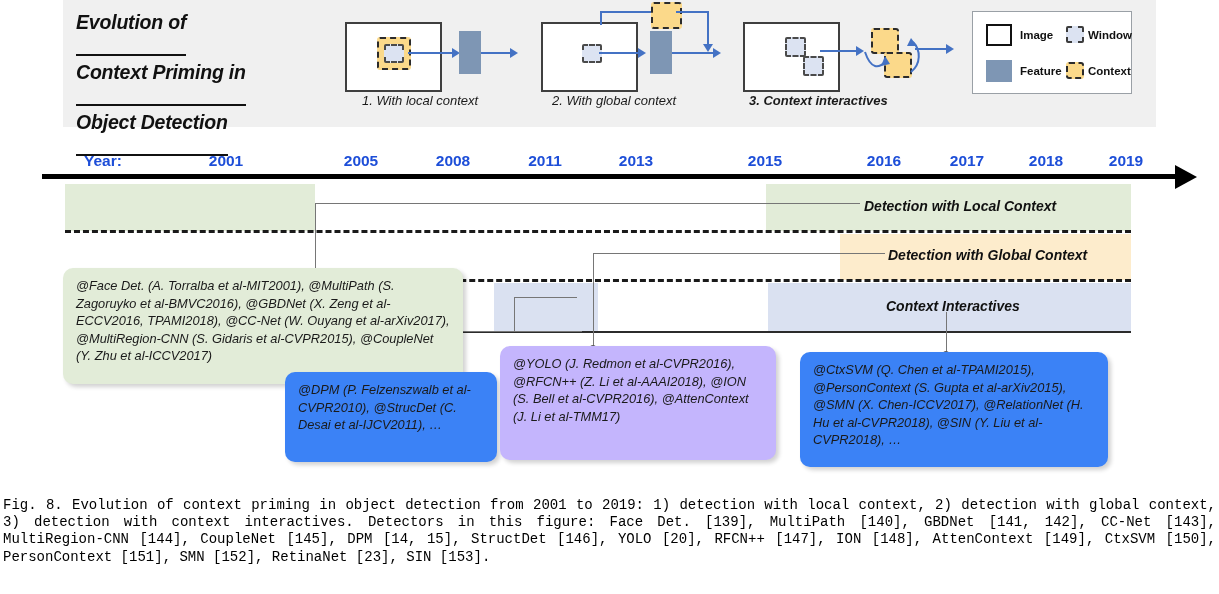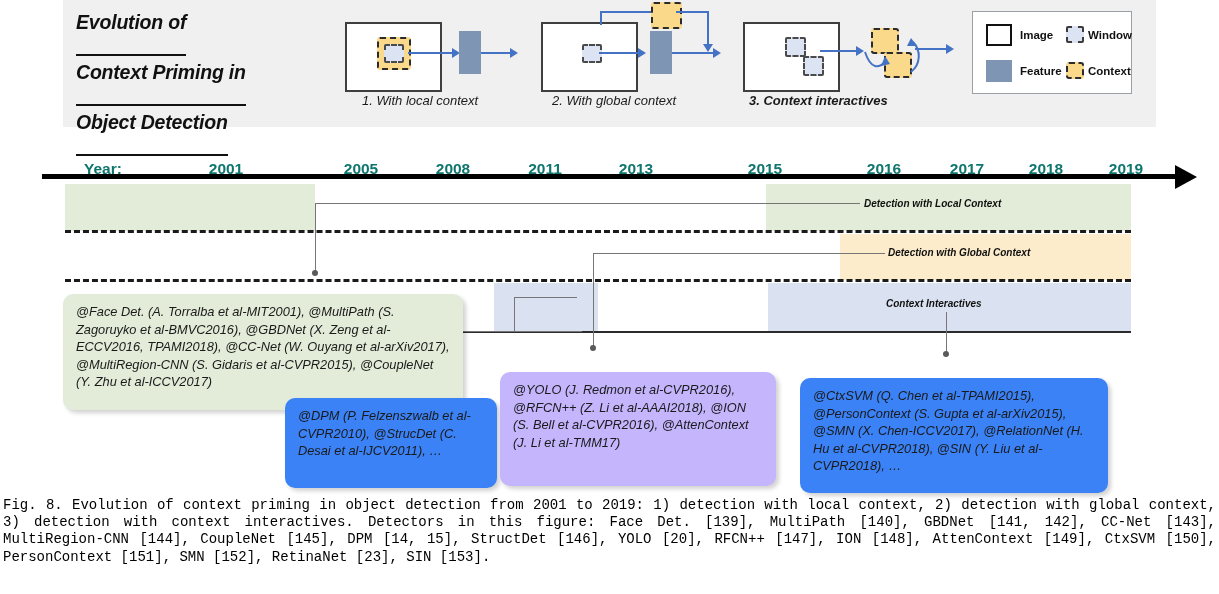--- a/index.html
+++ b/index.html
@@ -49,62 +49,61 @@
   
   .legend{
     position:absolute;left:972px;top:11px;width:158px;height:81px;
     background:#ffffff;border:1px solid #9aa0a6;
   }
   .legend-cell{position:absolute;font-size:11.5px;font-weight:bold;color:#111;}
   .lg-swatch{position:absolute;}
 
   
   .year-label{
-    position:absolute;top:160px;
-    font-size:15.5px;font-weight:bold;color:#0f766e;
+    position:absolute;top:152px;
+    font-size:15.5px;font-weight:bold;color:#1d4ed8;
     transform:translateX(-50%);white-space:nowrap;text-align:right;
   }
   .year-label.lead{transform:none;}
   .axis{
     position:absolute;left:42px;top:174px;width:1138px;height:5px;background:#000;
   }
   .axis-head{
     position:absolute;left:1175px;top:165px;width:0;height:0;
     border-top:12px solid transparent;border-bottom:12px solid transparent;
     border-left:22px solid #000;
   }
 
   
   .band{position:absolute;}
   .band-green{background:#e2ecd8;}
   .band-yellow{background:#fdeccc;}
   .band-blue{background:#dae1f1;}
   .band-label{
-    position:absolute;font-style:italic;font-weight:bold;font-size:10px;
+    position:absolute;font-style:italic;font-weight:bold;font-size:14px;
     color:#111;white-space:nowrap;
   }
   .dashline{
     position:absolute;height:0;border-top:3px dashed #1a1a1a;
   }
   .baseline{position:absolute;height:2px;background:#2b2b2b;}
 
   
   .lead-h{position:absolute;height:1px;background:#767676;}
   .lead-v{position:absolute;width:1px;background:#767676;}
   .dot{
     position:absolute;width:6px;height:6px;border-radius:50%;background:#5a5a5a;
   }
 
   
   .callout{
     position:absolute;border-radius:10px;
     font-style:italic;font-size:12.8px;line-height:17.6px;color:#1a1a1a;
     padding:9px 12px 9px 13px;box-sizing:border-box;
     box-shadow:3px 3px 4px rgba(0,0,0,0.18);
-    margin-top:26px;
   }
   .co-green{background:#e2ecd8;}
   .co-blue{background:#3b82f6;}
   .co-yellow{background:#c4b5fd;}
 
   
   .fig-caption{
     position:absolute;left:3px;top:497px;width:1213px;
     font-size:14px;line-height:17.2px;color:#000;
     text-align:justify;

